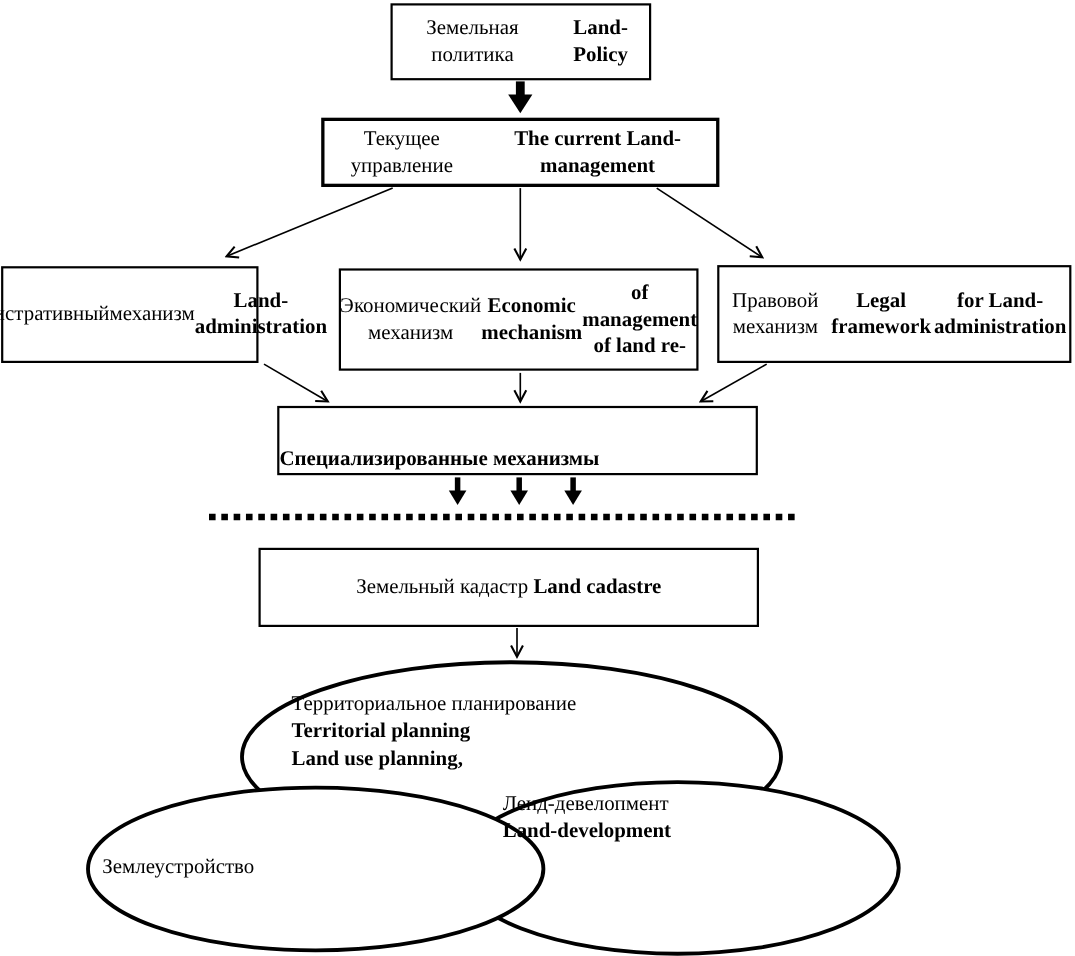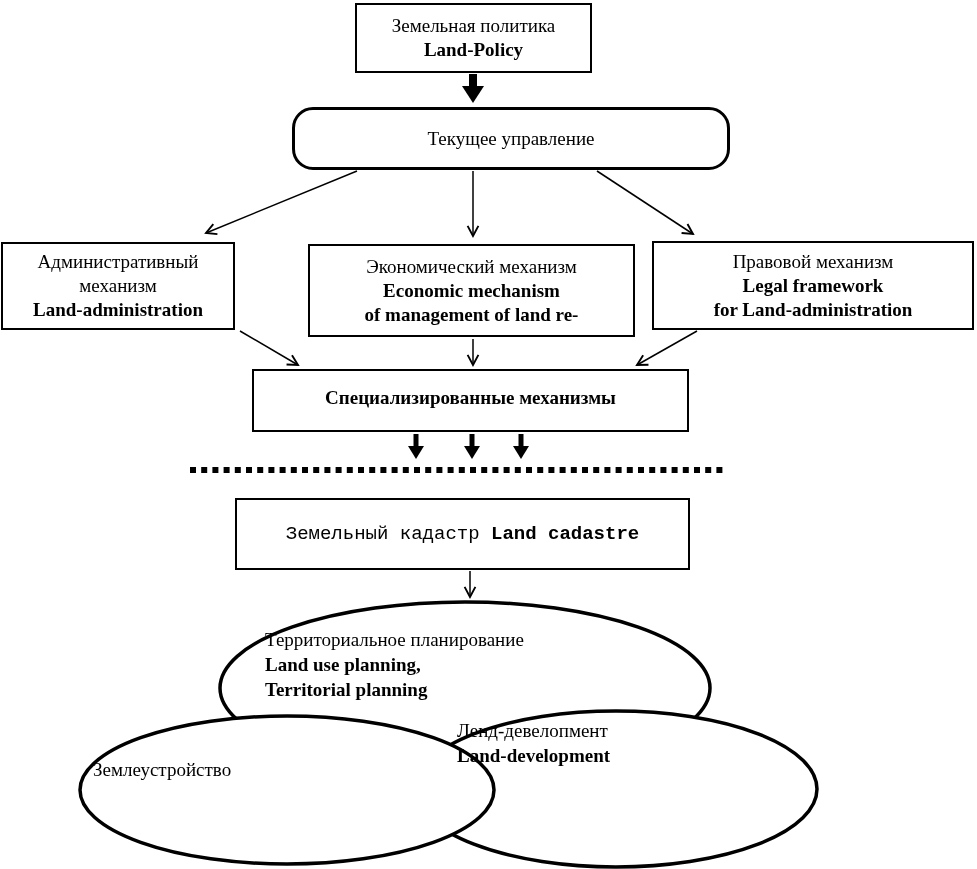--- a/index.html
+++ b/index.html
@@ -3,26 +3,26 @@
 <meta charset="utf-8">
 <style>
   html,body{margin:0;padding:0;background:#fff;}
   .stage{
     position:relative;width:977px;height:869px;background:#fff;overflow:hidden;
     font-family:"Liberation Serif", serif;color:#000;
   }
   .layer{position:absolute;left:0;top:0;width:977px;height:869px;}
   .box{
     position:absolute;box-sizing:border-box;border:2px solid #000;background:#fff;
-    display:flex;flex-direction:column;justify-content:center;align-items:center;
+    display:flex;flex-direction:row;justify-content:center;align-items:center;
     text-align:center;font-size:19px;line-height:24px;z-index:2;
   }
   .box .b,.lbl .b{font-weight:bold;}
   .box-thick{border-width:3px;}
-  .box-topalign{justify-content:flex-start;padding-top:15px;}
+  .box-topalign{justify-content:flex-start;padding-top:15px;align-items:flex-end;}
   .lbl{
     position:absolute;font-size:19px;line-height:25px;z-index:3;
     background:transparent;
   }
 </style>
 </head>
 <body>
 
 <div class="stage">
 
@@ -66,22 +66,23 @@
     <ellipse cx="465" cy="688" rx="245" ry="86" fill="#fff" stroke="#000" stroke-width="3.5"></ellipse>
     <ellipse cx="616" cy="789" rx="201" ry="78" fill="#fff" stroke="#000" stroke-width="3.5"></ellipse>
     <ellipse cx="287" cy="790" rx="207" ry="74" fill="#fff" stroke="#000" stroke-width="3.5"></ellipse>
   </svg>
 
   <div class="box" style="left:355px;top:3px;width:237px;height:70px;">
     <div>Земельная политика</div>
     <div class="b">Land-Policy</div>
   </div>
 
-  <div class="box box-thick" style="left:292px;top:107px;width:438px;height:63px;border-radius:21px;">
+  <div class="box box-thick" style="left:292px;top:107px;width:362px;height:63px;">
     <div>Текущее управление</div>
+    <div class="b">The current Land-management</div>
   </div>
 
   <div class="box" style="left:1px;top:242px;width:234px;height:88px;">
     <div>Административный</div>
     <div>механизм</div>
     <div class="b">Land-administration</div>
   </div>
 
   <div class="box" style="left:308px;top:244px;width:327px;height:93px;text-align:center;">
     <div>Экономический механизм</div>
@@ -92,31 +93,31 @@
   <div class="box" style="left:652px;top:241px;width:322px;height:89px;">
     <div>Правовой механизм</div>
     <div class="b">Legal framework</div>
     <div class="b">for Land-administration</div>
   </div>
 
   <div class="box box-topalign" style="left:252px;top:369px;width:437px;height:63px;">
     <div class="b">Специализированные механизмы</div>
   </div>
 
-  <div class="box" style="left:235px;top:498px;width:455px;height:72px;border-width:2px;font-family:Liberation Mono, monospace;">
+  <div class="box" style="left:235px;top:498px;width:455px;height:72px;border-width:2px;">
     <div><span>Земельный кадастр </span><span class="b">Land cadastre</span></div>
   </div>
 
   <div class="lbl" style="left:265px;top:627px;width:400px;">
     <div>Территориальное планирование</div>
+    <div class="b">Territorial planning</div>
     <div class="b">Land use planning,</div>
-    <div class="b">Territorial planning</div>
   </div>
 
-  <div class="lbl" style="left:93px;top:757px;width:400px;">
+  <div class="lbl" style="left:93px;top:776px;width:400px;">
     <div>Землеустройство</div>
   </div>
 
   <div class="lbl" style="left:457px;top:718px;width:300px;">
     <div>Ленд-девелопмент</div>
     <div class="b">Land-development</div>
   </div>
 
 </div>
 

